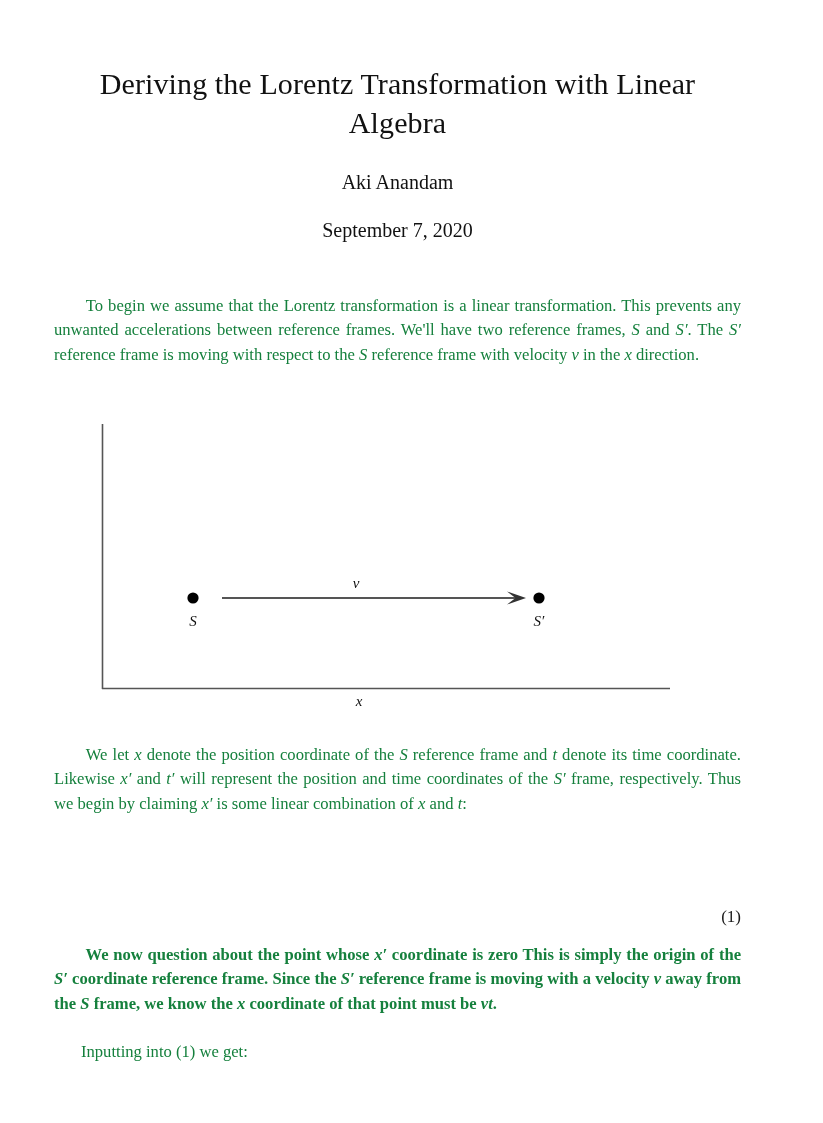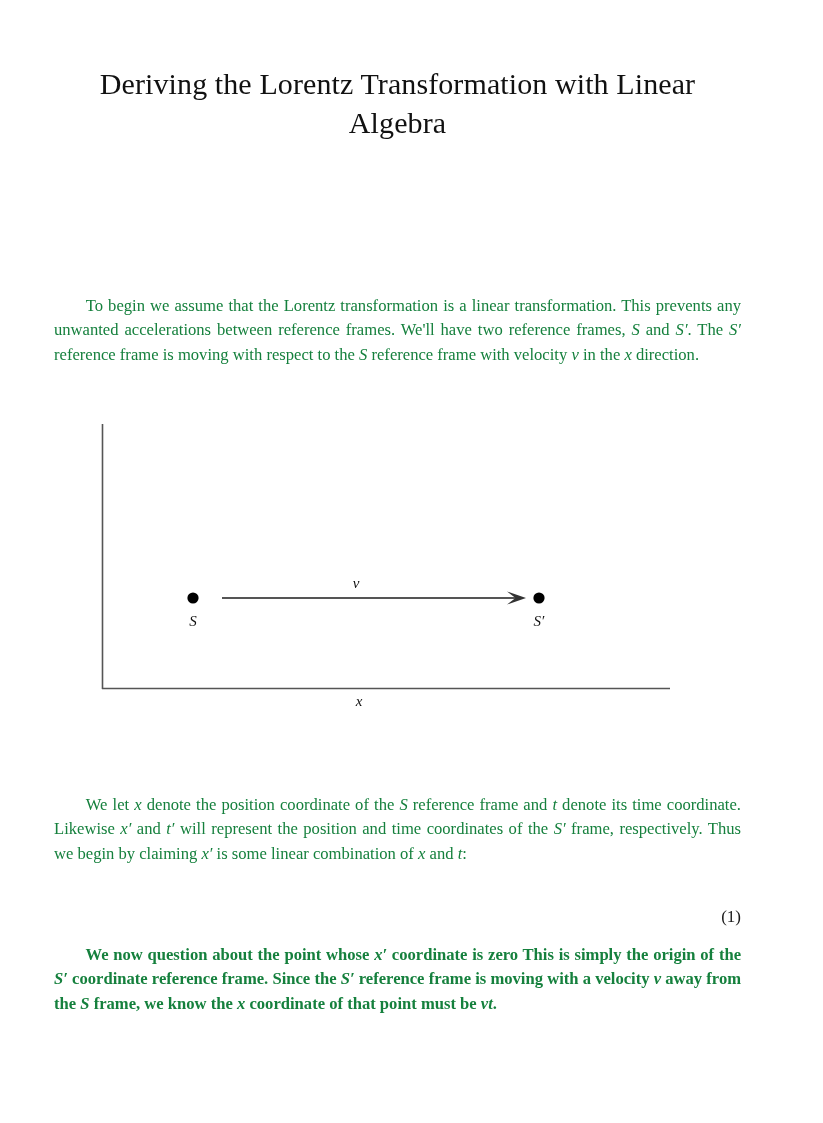--- a/index.html
+++ b/index.html
@@ -66,21 +66,21 @@
     color: #15803d;
     hyphens: manual;
   }
   .para.indent::before {
     content: "";
     display: inline-block;
     width: 27px;
   }
 
   #para-intro { top: 258px; }
-  #para-coords { top: 757px; }
+  #para-coords { top: 707px; }
   #para-origin { top: 907px; font-weight: bold; }
   #para-input  { top: 1004px; }
 
   i, .mathvar {
     font-family: "Liberation Serif", "DejaVu Serif", serif;
     font-style: italic;
   }
 
   
   .figure {
@@ -147,20 +147,22 @@
     font-size: 15px;
     fill: #111;
   }
 </style>
 </head>
 <body>
 
 <div class="page">
 
   <div class="title">Deriving the Lorentz Transformation with Linear Algebra</div>
+  <div class="author">Aki Anandam</div>
+  <div class="date">September 7, 2020</div>
 
   <div class="para indent" id="para-intro">
     To begin we assume that the Lorentz transformation is a linear transforma­tion.
     This prevents any unwanted accelerations between reference frames. We'll have two
     reference frames, <i>S</i> and
     <i>S′</i>. The
     <i>S′</i> reference frame is
     moving with respect to the <i>S</i>
     reference frame with velocity <i>v</i>
     in the <i>x</i> direction.
@@ -212,16 +214,17 @@
     This is simply the origin of the
     <i>S′</i> coordinate reference
     frame. Since the <i>S′</i>
     reference frame is moving with a velocity
     <i>v</i> away from the
     <i>S</i> frame, we know the
     <i>x</i> coordinate of that point must be
     <i>vt</i>.
   </div>
 
+  <div class="para indent" id="para-input">Inputting into (1) we get:</div>
 
   <div class="pagenum">1</div>
 
 </div>
 
 </body></html>

